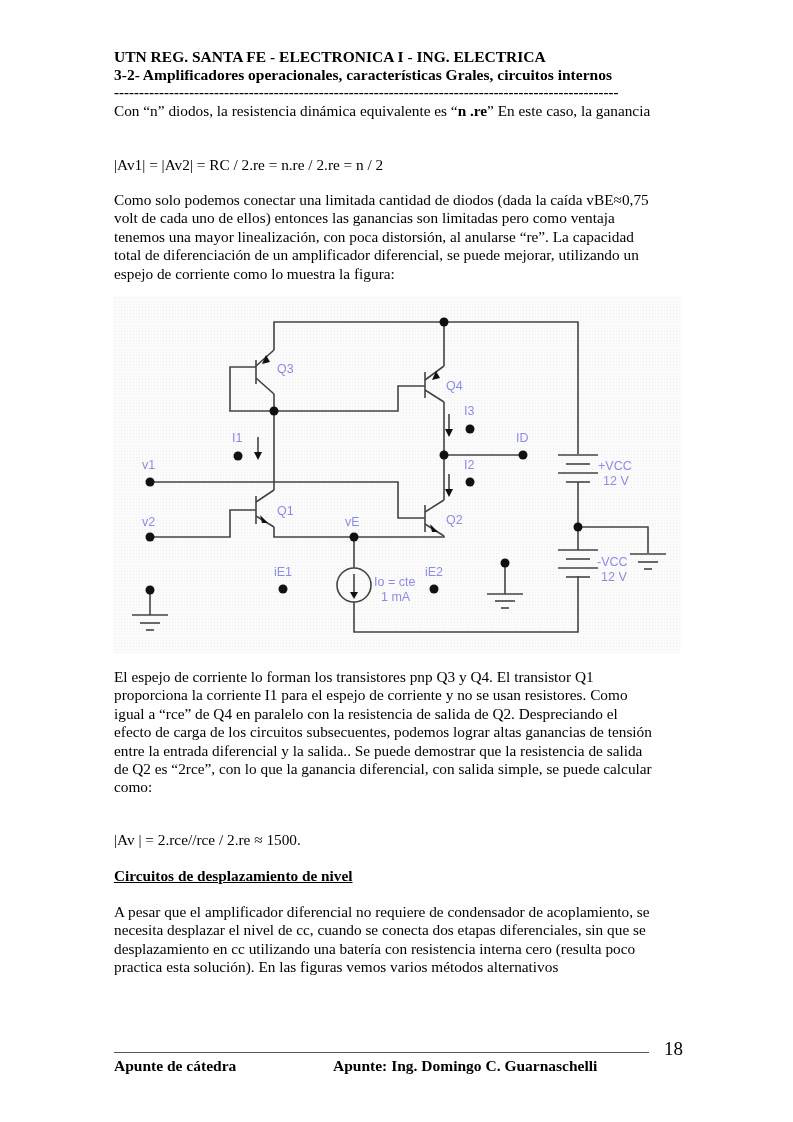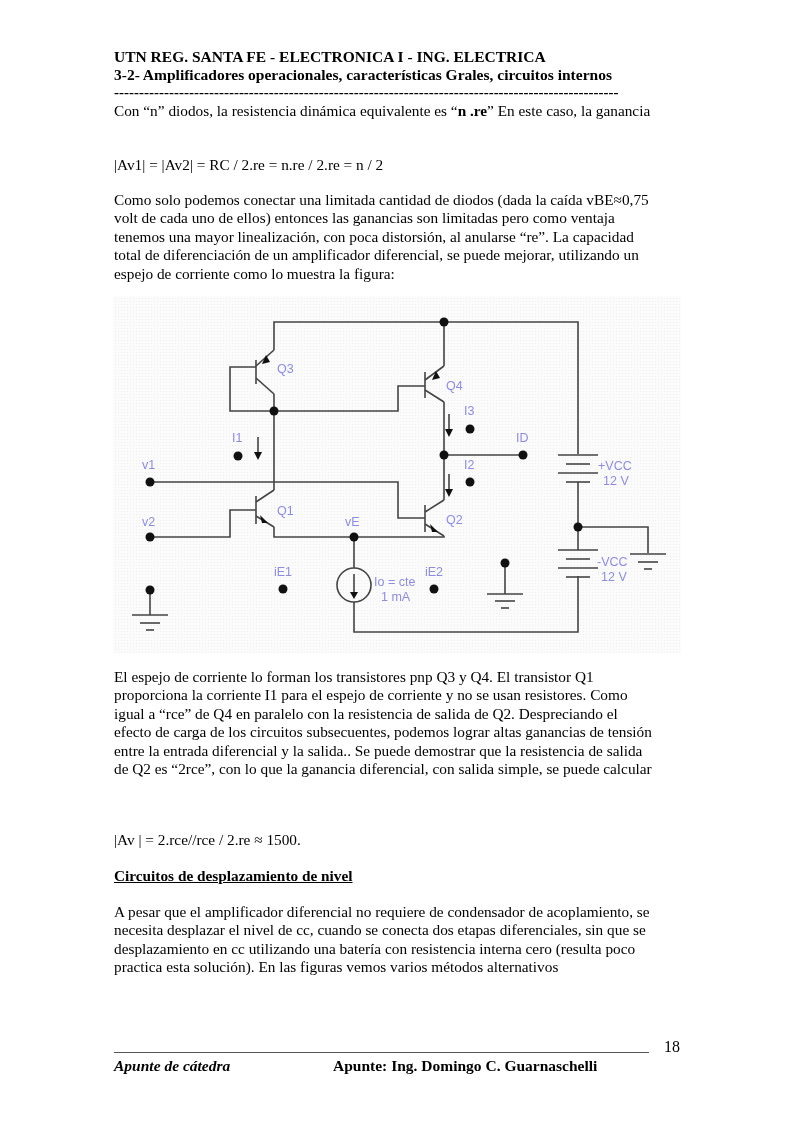--- a/index.html
+++ b/index.html
@@ -16,22 +16,22 @@
   #p3 { top: 668px; }
   #eq2 { top: 831px; }
   #sec { top: 867px; font-weight: bold; text-decoration: underline; }
   #p4 { top: 903px; }
   .p .line { display: block; white-space: nowrap; }
   #diagram { position: absolute; left: 113px; top: 296px; width: 568px; height: 357px;
              background-color: #fde047; }
   #diagram svg { position: absolute; left: 0; top: 0; }
   .lbl { font-family: "Liberation Sans", "DejaVu Sans", sans-serif; font-size: 12.5px; fill: #8c8ce8; }
   #footline { position: absolute; left: 114px; top: 1052px; width: 535px; height: 0; border-top: 1px solid #555; }
-  #pagenum { position: absolute; left: 664px; top: 1038px; font-size: 16px; }
-  #foot-left { position: absolute; left: 114px; top: 1057px; font-weight: bold; font-size: 15.5px; font-style: italic; }
+  #pagenum { position: absolute; left: 664px; top: 1038px; font-size: 19px; }
+  #foot-left { position: absolute; left: 114px; top: 1057px; font-weight: bold; font-size: 15.5px; }
   #foot-right { position: absolute; left: 333px; top: 1057px; font-weight: bold; font-size: 15.5px; }
 </style>
 </head>
 <body>
 
 <div id="h1" class="hdr">UTN REG. SANTA FE - ELECTRONICA I - ING. ELECTRICA</div>
 <div id="h2" class="hdr">3-2- Amplificadores operacionales, características Grales, circuitos internos</div>
 <div id="sep">-----------------------------------------------------------------------------------------------------</div>
 
 <div id="p1" class="p">
@@ -173,20 +173,21 @@
   </svg>
 </div>
 
 <div id="p3" class="p">
   <span class="line">El espejo de corriente lo forman los transistores pnp Q3 y Q4.  El transistor Q1</span>
   <span class="line">proporciona la corriente I1 para el espejo de corriente y no se usan resistores. Como</span>
   <span class="line">igual a “rce” de Q4 en paralelo con la resistencia de salida de Q2. Despreciando el</span>
   <span class="line">efecto de carga de los circuitos subsecuentes, podemos lograr altas ganancias de tensión</span>
   <span class="line">entre la entrada diferencial y la salida.. Se puede demostrar que la resistencia de salida</span>
   <span class="line">de Q2 es “2rce”, con lo que la ganancia diferencial, con salida simple, se puede calcular</span>
+  <span class="line">como:</span>
 </div>
 
 <div id="eq2" class="p">|Av | = 2.rce//rce / 2.re ≈ 1500.</div>
 
 <div id="sec" class="p">Circuitos de desplazamiento de nivel</div>
 
 <div id="p4" class="p">
   <span class="line">A pesar que el amplificador diferencial no requiere de condensador de acoplamiento, se</span>
   <span class="line">necesita desplazar el nivel de cc, cuando se conecta dos etapas diferenciales, sin que se</span>
   <span class="line">desplazamiento en cc utilizando una batería con resistencia interna cero (resulta poco</span>

